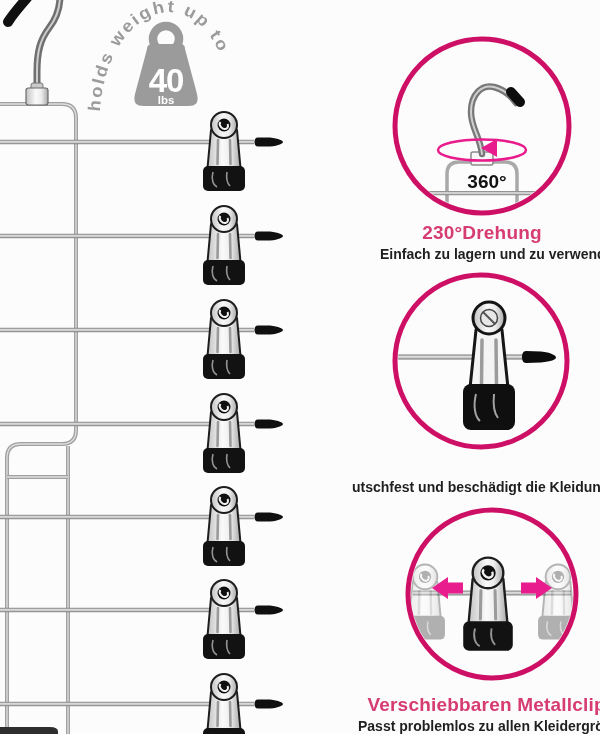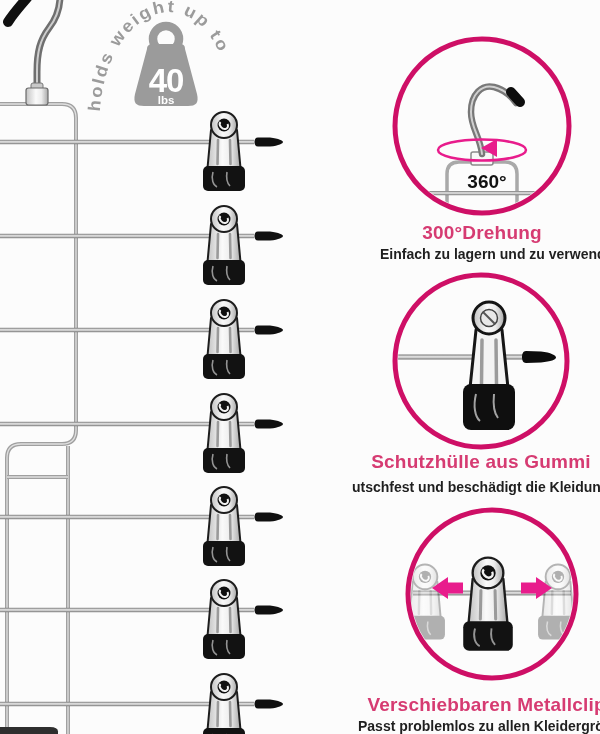--- a/index.html
+++ b/index.html
@@ -178,21 +178,20 @@
         <use href="#clipShape" transform="translate(425,593) scale(0.95)" opacity="0.32"></use>
         <use href="#clipShape" transform="translate(558,593) scale(0.95)" opacity="0.32"></use>
         <use href="#clipShape" transform="translate(488,593) scale(1.18)"></use>
         <polygon points="463,582.5 448,582.5 448,577 432,588 448,599 448,593.5 463,593.5" style="fill:var(--arrow)"></polygon>
         <polygon points="521,582.5 536,582.5 536,577 552,588 536,599 536,593.5 521,593.5" style="fill:var(--arrow)"></polygon>
       </g>
       <circle class="ring" cx="492" cy="594" r="84"></circle>
     </g>
   </svg>
 
-  <div class="cap-title" style="left:482px;top:222px;">300°Drehung</div>
+  <div class="cap-title" style="left:482px;top:222px;">230°Drehung</div>
   <div class="cap-sub" style="left:380px;top:246px;">Einfach zu lagern und zu verwenden</div>
 
-  <div class="cap-title" style="left:481px;top:451px;">Schutzhülle aus Gummi</div>
   <div class="cap-sub" style="left:352px;top:479px;">utschfest und beschädigt die Kleidung nicht</div>
 
   <div class="cap-title" style="left:492px;top:694px;">Verschiebbaren Metallclips</div>
   <div class="cap-sub" style="left:358px;top:718px;">Passt problemlos zu allen Kleidergrößen</div>
 </div>
 
 </body></html>

